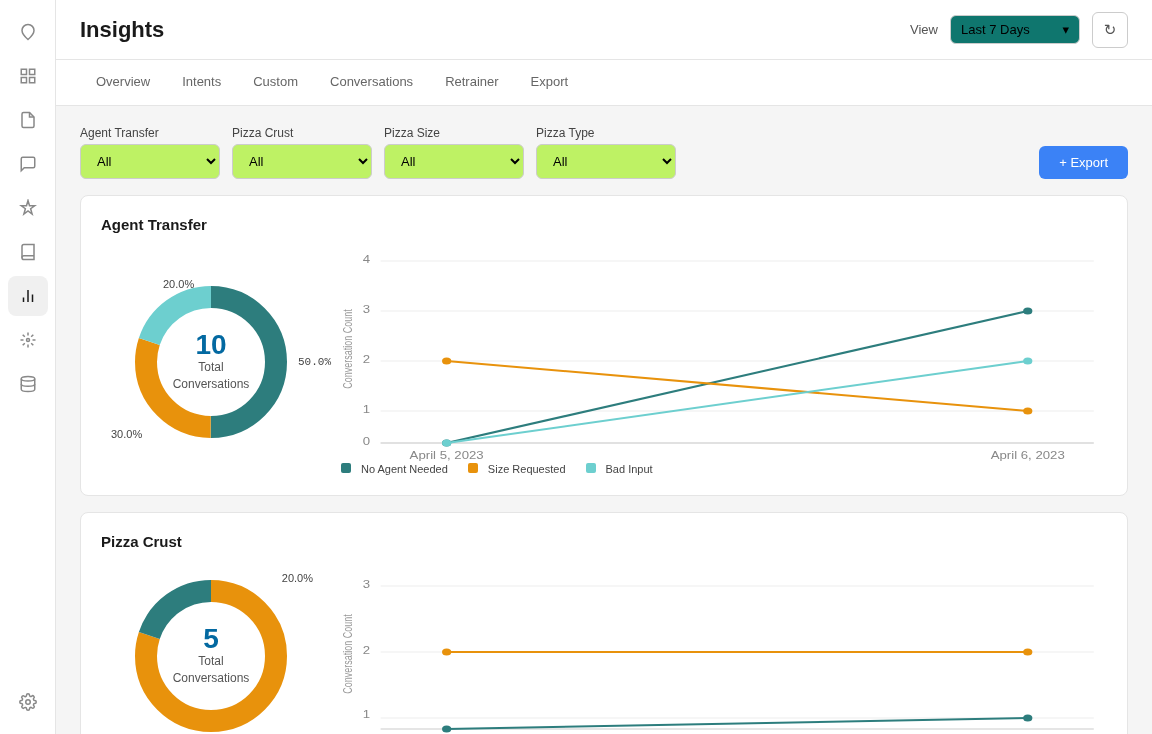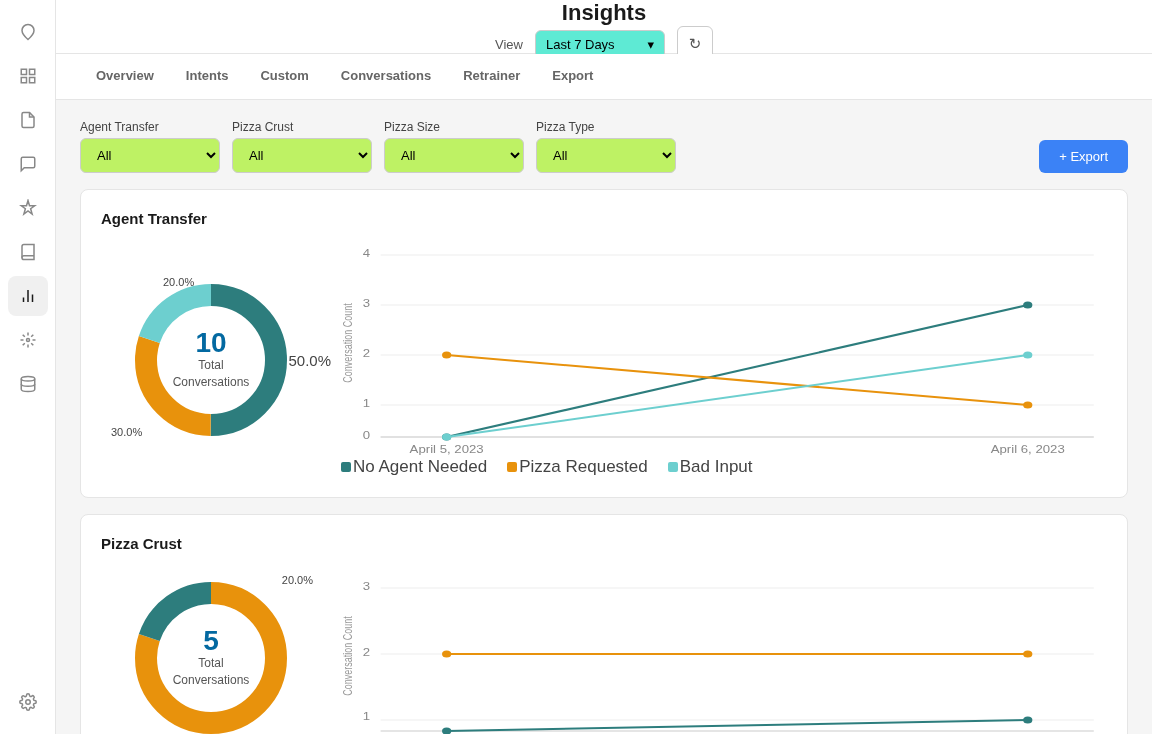--- a/index.html
+++ b/index.html
@@ -40,23 +40,22 @@
     }
 
     
     .header {
       background: #fff;
       border-bottom: 1px solid #e5e5e5;
       padding: 0 24px;
       display: flex;
       align-items: center;
       justify-content: space-between;
-      height: 54px;
+      height: 60px;
       flex-shrink: 0;
-      flex-direction: column;
     }
     .header-title {
       font-size: 22px;
       font-weight: 700;
       color: #1a1a1a;
     }
     .header-right {
       display: flex;
       align-items: center;
       gap: 12px;
@@ -65,21 +64,21 @@
       font-size: 13px;
       color: #555;
     }
     .view-select {
       display: flex;
       align-items: center;
       border: 1px solid #ccc;
       border-radius: 6px;
       padding: 6px 10px;
       font-size: 13px;
-      background: #5eead4;
+      background: #0f766e;
       cursor: pointer;
       gap: 6px;
       min-width: 130px;
       justify-content: space-between;
     }
     .refresh-btn {
       width: 36px;
       height: 36px;
       border: 1px solid #ccc;
       border-radius: 6px;
@@ -101,21 +100,20 @@
       gap: 0;
       flex-shrink: 0;
     }
     .tab {
       padding: 14px 16px;
       font-size: 13px;
       color: #666;
       cursor: pointer;
       border-bottom: 2px solid transparent;
       white-space: nowrap;
-      font-weight: bold;
     }
     .tab.active {
       color: #1a1a1a;
       font-weight: 600;
       border-bottom: 2px solid #1a1a1a;
     }
 
     
     .content {
       flex: 1;
@@ -223,23 +221,22 @@
       height: 240px;
     }
     .legend {
       display: flex;
       gap: 20px;
       margin-top: 10px;
       flex-wrap: wrap;
     }
     .legend-item {
       display: flex;
-      align-items: center;
-      gap: 2px;
-      font-size: 17px;
+      gap: 10px;
+      font-size: 11px;
       color: #444;
     }
     .legend-dot {
       width: 10px;
       height: 10px;
       border-radius: 2px;
       flex-shrink: 0;
     }
 
     
@@ -381,21 +378,21 @@
             <circle cx="90" cy="90" r="65" fill="none" stroke="#e8920c" stroke-width="22" stroke-dasharray="122.5 285.9" stroke-dashoffset="-204.2" transform="rotate(-90 90 90)"></circle>
 
             <circle cx="90" cy="90" r="65" fill="none" stroke="#6dcfcf" stroke-width="22" stroke-dasharray="81.7 326.7" stroke-dashoffset="-326.7" transform="rotate(-90 90 90)"></circle>
           </svg>
           <div class="donut-center">
             <div class="donut-number">10</div>
             <div class="donut-label">Total<br>Conversations</div>
           </div>
 
           <div style="position:absolute;top:6px;left:62px;font-size:11px;color:#444;">20.0%</div>
-          <div style="position:absolute;top:50%;right:-10px;font-size:15px;color:#444;transform:translateY(-50%);">50.0%</div>
+          <div style="position:absolute;top:50%;right:-10px;font-size:11px;color:#444;transform:translateY(-50%);font-family:Liberation Mono, monospace;">50.0%</div>
           <div style="position:absolute;bottom:12px;left:10px;font-size:11px;color:#444;">30.0%</div>
         </div>
 
         <div class="chart-area">
           <svg class="line-chart-svg" viewBox="0 0 580 200" preserveAspectRatio="none" style="height:200px;overflow:visible">
 
             <text x="22" y="14" font-size="10" fill="#888" text-anchor="end">4</text>
             <text x="22" y="64" font-size="10" fill="#888" text-anchor="end">3</text>
             <text x="22" y="114" font-size="10" fill="#888" text-anchor="end">2</text>
             <text x="22" y="164" font-size="10" fill="#888" text-anchor="end">1</text>
@@ -426,21 +423,21 @@
             <text x="80" y="210" font-size="10" fill="#888" text-anchor="middle">April 5, 2023</text>
             <text x="520" y="210" font-size="10" fill="#888" text-anchor="middle">April 6, 2023</text>
           </svg>
           <div class="legend">
             <div class="legend-item">
               <div class="legend-dot" style="background:#2d7d7d;"></div>
               <span>No Agent Needed</span>
             </div>
             <div class="legend-item">
               <div class="legend-dot" style="background:#e8920c;"></div>
-              <span>Pizza Requested</span>
+              <span>Size Requested</span>
             </div>
             <div class="legend-item">
               <div class="legend-dot" style="background:#6dcfcf;"></div>
               <span>Bad Input</span>
             </div>
           </div>
         </div>
       </div>
     </div>
 

